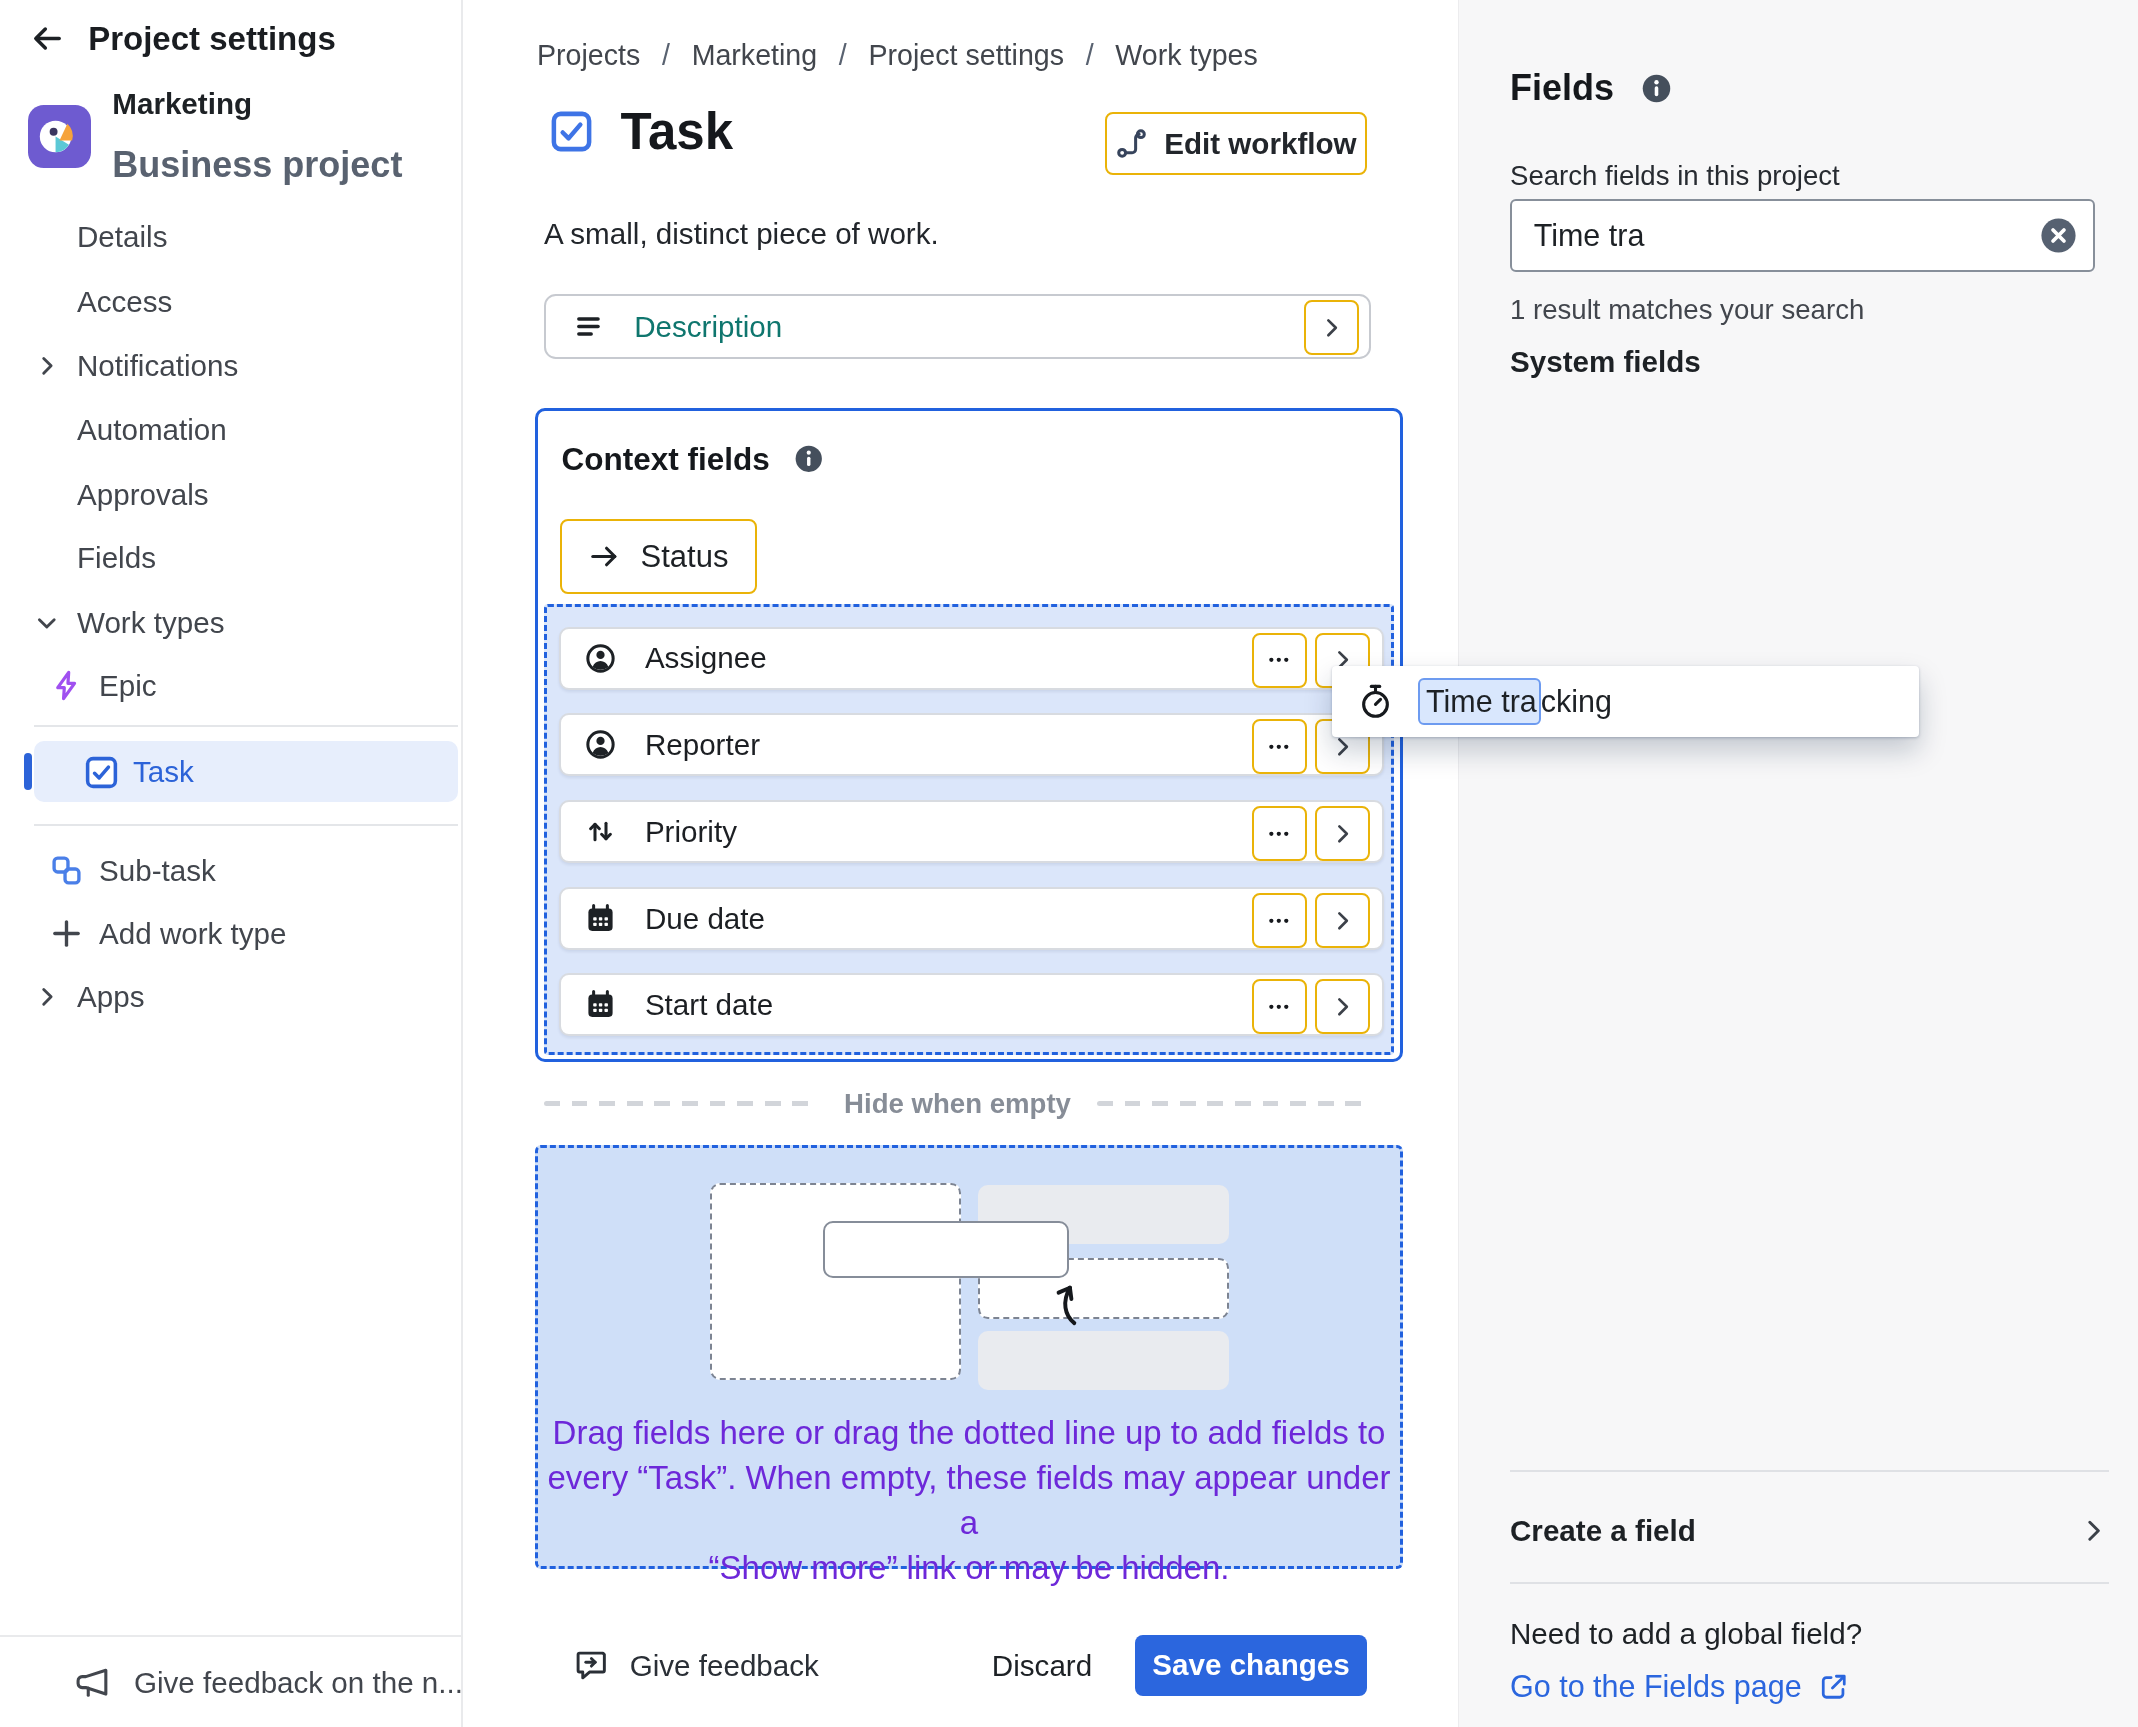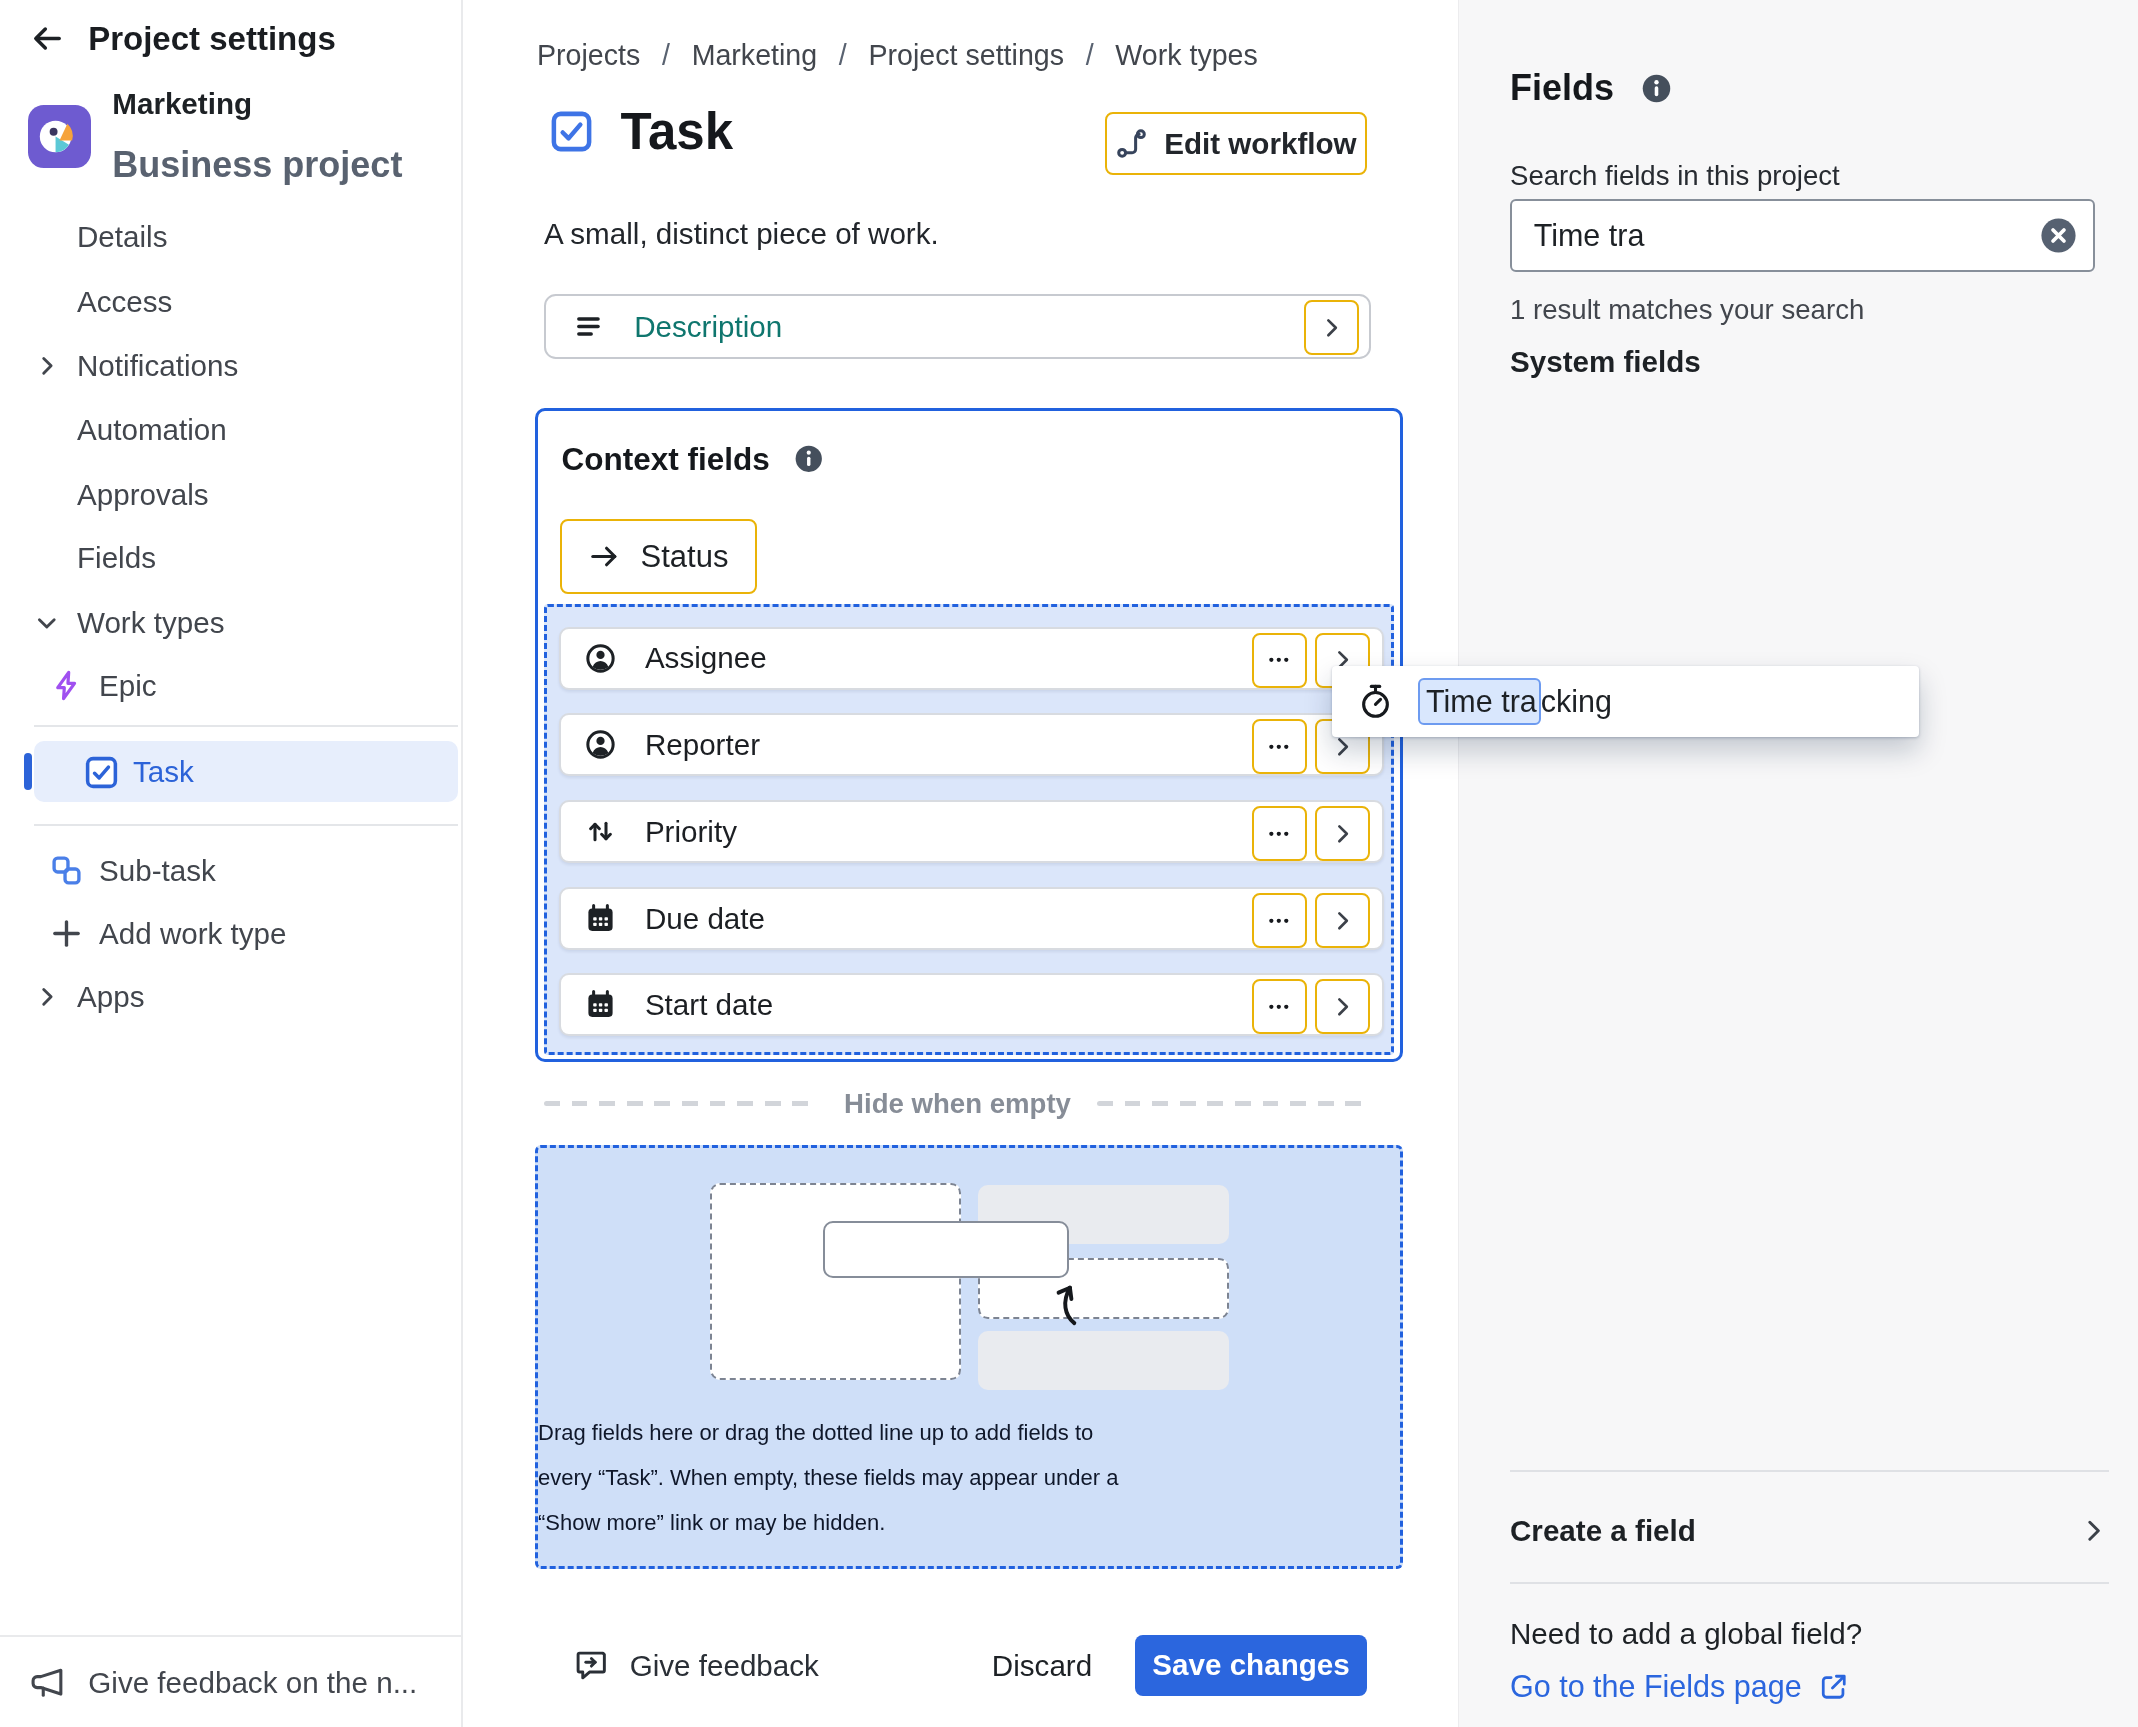--- a/index.html
+++ b/index.html
@@ -19,21 +19,21 @@
   .nav-item { position:absolute; left:0; width:463px; height:43px; display:flex; align-items:center; cursor:pointer; }
   .nav-label { position:absolute; left:77px; font-size:29.6px; color:#42464d; }
   .nav-label.indented { left:99px; }
   .nav-chev { position:absolute; left:31.5px; width:29.6px; height:29.6px; color:#42464d; }
   .nav-ic { position:absolute; left:49px; width:35px; height:35px; }
   .sb-divider { position:absolute; left:34px; width:424px; height:2px; background:#e4e6e9; }
   .task-selected { position:absolute; left:34px; top:741px; width:424px; height:61px; background:#e7eefc; border-radius:9.9px; }
   .task-indicator { position:absolute; left:23.6px; top:753px; width:8.9px; height:37px; background:#2c63d8; border-radius:4.9px; }
   .task-selected .nav-label { color:#2c63d8; font-weight:500; left:99px; }
   .task-selected .nav-ic { left:49px; }
-  .sb-footer { position:absolute; left:0; bottom:0; width:463px; height:93px; border-top:2px solid #e9eaec; display:flex; align-items:center; }
+  .sb-footer { position:absolute; left:0; bottom:0; width:463px; height:93px; border-top:2px solid #e9eaec; display:flex; align-items:center;justify-content:flex-end; }
   .sb-feedback { display:flex; align-items:center; gap:21.7px; margin-left:29.6px; font-size:29.6px; color:#42464d; cursor:pointer; }
 
   
   .breadcrumb { position:absolute; left:537px; top:39px; display:flex; align-items:center; gap:21.7px; font-size:28.6px; color:#42464d; }
   .crumb { cursor:pointer; }
   .crumb-sep { color:#596270; }
   .title-row { position:absolute; left:548px; top:102px; display:flex; align-items:center; gap:25.6px; }
   .title-ic { width:47px; height:47px; }
   .page-title { font-size:51px; font-weight:700; color:#15181c; }
   .btn-outline { display:flex; align-items:center; justify-content:center; background:#fff; border:2px solid #eab308; border-radius:7.9px; cursor:pointer; }
@@ -62,21 +62,21 @@
   .hide-label { font-size:27.6px; font-weight:700; color:#878d97; white-space:nowrap; }
 
   .dropzone { position:absolute; left:535px; top:1145px; width:868px; height:424px; background:#cfdff8; border:3.9px dashed #2161de; border-radius:5.9px; }
   .illo-rect { position:absolute; border-radius:9.9px; }
   .illo-left { left:172px; top:35px; width:251px; height:197px; background:#fff; border:2px dashed #7d8492; }
   .illo-gray1 { left:440px; top:37px; width:251px; height:59px; background:#e9ebef; }
   .illo-white { left:440px; top:110px; width:251px; height:61px; background:#fff; border:2px dashed #7d8492; }
   .illo-gray2 { left:440px; top:183px; width:251px; height:59px; background:#e9ebef; }
   .illo-overlay { left:285px; top:73px; width:246px; height:57px; background:#fff; border:2px solid #868d99; }
   .illo-arrow { position:absolute; left:497px; top:124px; width:59px; height:59px; }
-  .dz-text { position:absolute; left:0; top:262px; width:100%; font-size:22px; line-height:45px; color:#0f172a; }
+  .dz-text { position:absolute; left:0; top:262px; width:100%; text-align:center; font-size:33px; line-height:45px; color:#6d28d9; }
 
   .main-footer { position:absolute; left:535px; top:1631px; width:868px; height:69px; }
   .give-feedback { position:absolute; left:38px; top:0; height:69px; display:flex; align-items:center; gap:21.7px; font-size:29.6px; font-weight:500; color:#2a2f36; cursor:pointer; }
   .discard-btn { position:absolute; left:433px; top:0; width:148px; height:69px; display:flex; align-items:center; justify-content:center; font-size:29.6px; font-weight:500; color:#1d2125; cursor:pointer; }
   .save-btn { position:absolute; left:600px; top:3.9px; width:232px; height:61px; background:#2b66de; border:none; border-radius:7.9px; color:#fff; font-size:29.6px; font-weight:600; font-family:"Liberation Sans",sans-serif; cursor:pointer; }
 
   
   .panel { position:absolute; left:1458px; top:0; width:681px; height:1728px; background:#f7f7f8; border-left:1px solid #ececee; }
   .panel-title-row { position:absolute; left:51px; top:67px; display:flex; align-items:center; gap:25.6px; }
   .panel-title { font-size:36px; font-weight:700; color:#15181c; }

